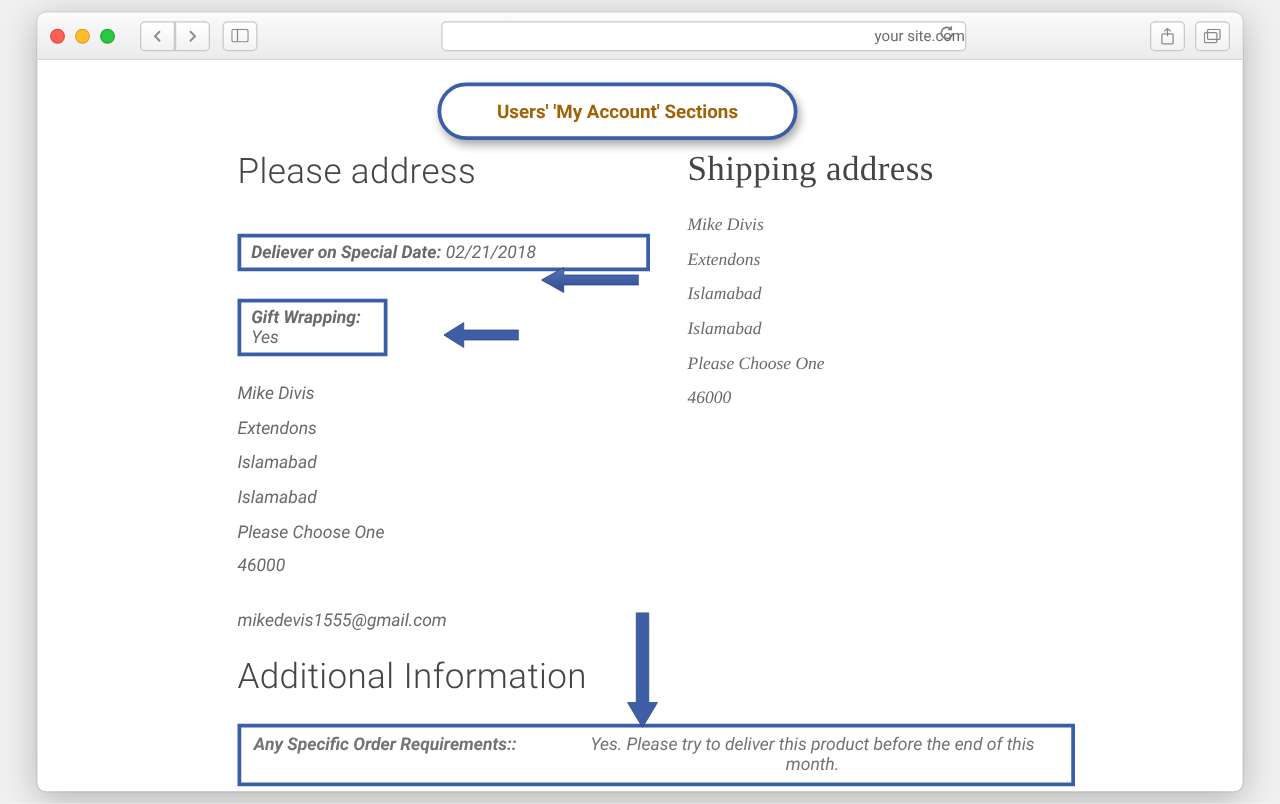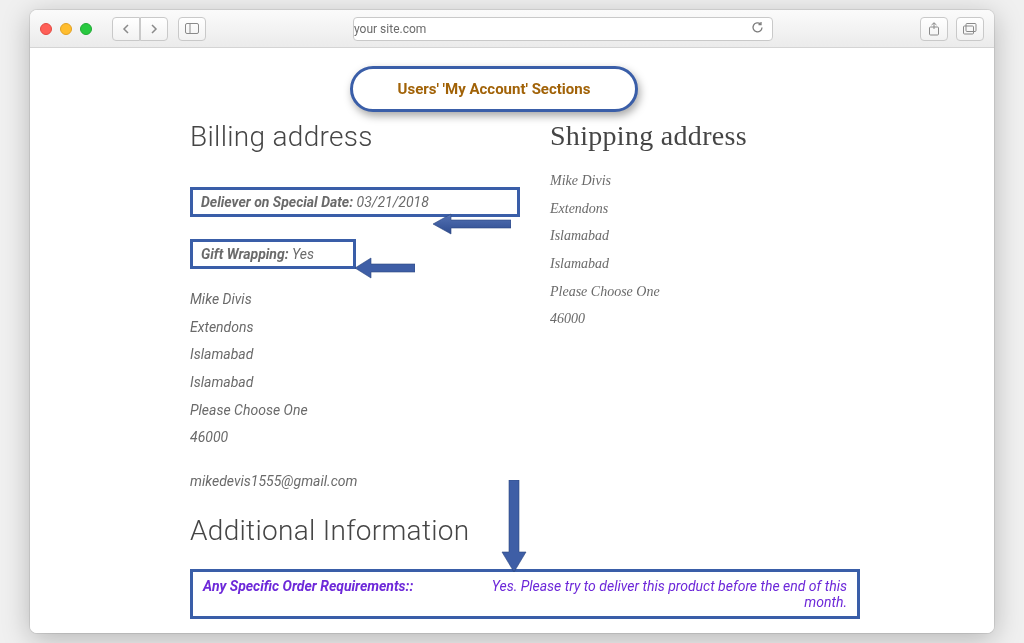--- a/index.html
+++ b/index.html
@@ -73,21 +73,21 @@
     justify-content: center;
   }
   .addressbar {
     width: 420px;
     height: 24px;
     background: #fff;
     border: 1px solid #c9c9c9;
     border-radius: 4px;
     display: flex;
     align-items: center;
-    justify-content: flex-start;
+    justify-content: flex-end;
     color: #6b6b6b;
     font-size: 12px;
     position: relative;
   }
   .addressbar .reload {
     position: absolute;
     right: 8px;
     color: #7d7d7d;
     font-size: 13px;
   }
@@ -189,37 +189,37 @@
   .arrow-h svg { width: 100%; height: 100%; }
   .arrow-v {
     position: absolute;
     width: 28px;
     height: 92px;
     pointer-events: none;
   }
   .arrow-v svg { width: 100%; height: 100%; }
   .addl-section {
     position: absolute;
-    top: 454px;
+    top: 464px;
     left: 0;
     right: 0;
   }
   .addl-row {
     display: flex;
     border: 3px solid #3a5ea8;
     padding: 6px 10px;
     font-size: 14px;
-    color: #6d28d9;
+    color: #737373;
     font-style: italic;
     margin-top: 22px;
     position: relative;
     width: 670px;
   }
   .addl-row .lbl { font-weight: 700; width: 250px; }
-  .addl-row .val { flex: 1; text-align: right; }
+  .addl-row .val { flex: 1; text-align: center; }
 </style>
 </head>
 <body>
 
 <div class="window">
 
   <div class="titlebar">
     <div class="traffic">
       <div class="dot red"></div>
       <div class="dot yellow"></div>
@@ -278,34 +278,34 @@
   <div class="content">
     <div class="inner">
 
       <div class="callout">
         <span>Users' 'My Account' Sections</span>
       </div>
 
       <div class="cols">
 
         <div class="col billing">
-          <h2 class="section">Billing address</h2>
+          <h2 class="section">Please address</h2>
 
 
           <div style="height:8px"></div>
 
           <div class="boxed">
             <span class="k">Deliever on Special Date:</span>
             <span> </span>
-            <span>03/21/2018</span>
+            <span>02/21/2018</span>
           </div>
 
           <div style="height:8px"></div>
 
-          <div class="boxed" style="width:166px">
+          <div class="boxed" style="width:120px">
             <span class="k">Gift Wrapping:</span>
             <span> </span>
             <span>Yes</span>
           </div>
 
           <div class="arrow-h" style="top:92px; left:243px">
             <svg viewBox="0 0 78 24">
                 <defs>
                   <linearGradient id="ag1" x1="0" x2="0" y1="0" y2="1">
                     <stop offset="0" stop-color="#5472b4"></stop>

